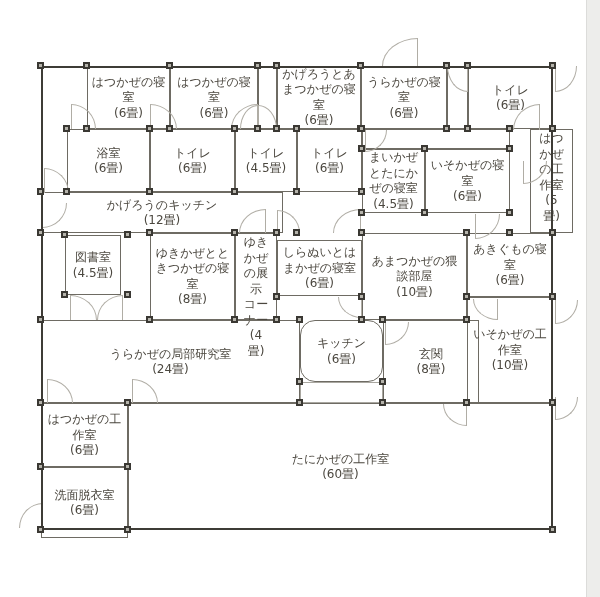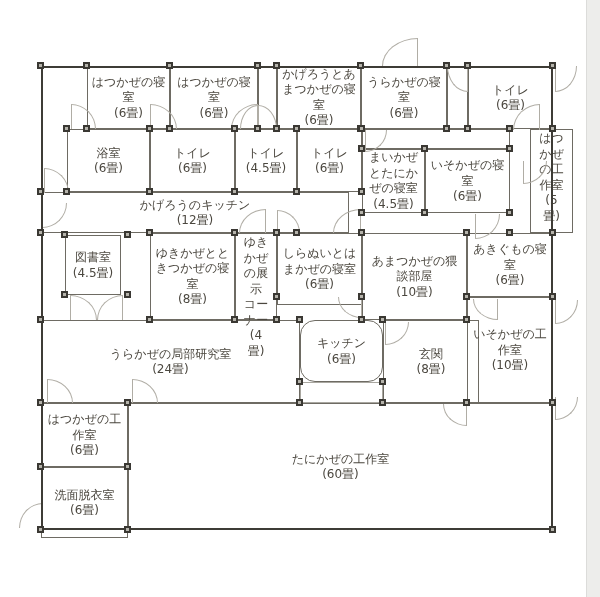--- a/index.html
+++ b/index.html
@@ -111,21 +111,21 @@
 (6畳)</span>
       </div>
       <div class="room" style="left: 510px; top: 129px; width: 43px; height: 104px; margin-left: 20px;">
         <span class="room-label v-top">はつ
 かぜ
 の工
 作室
 (5
 畳)</span>
       </div>
-      <div class="room" style="left: 41px; top: 192px; width: 308px; height: 41px;">
+      <div class="room" style="left: 41px; top: 192px; width: 242px; height: 41px;">
         <span class="room-label v-center">かげろうのキッチン
 (12畳)</span>
       </div>
       <div class="room" style="left: 65px; top: 235px; width: 56px; height: 60px;">
         <span class="room-label v-center">図書室
 (4.5畳)</span>
       </div>
       <div class="room" style="left: 150px; top: 233px; width: 85px; height: 87px;">
         <span class="room-label v-center">ゆきかぜとと
 きつかぜの寝
@@ -135,21 +135,21 @@
       <div class="room" style="left: 235px; top: 233px; width: 42px; height: 87px;">
         <span class="room-label v-top">ゆき
 かぜ
 の展
 示
 コー
 ナー
 (4
 畳)</span>
       </div>
-      <div class="room" style="left: 277px; top: 233px; width: 85px; height: 72px;">
+      <div class="room" style="left: 277px; top: 240px; width: 85px; height: 56px;">
         <span class="room-label v-center">しらぬいとは
 まかぜの寝室
 (6畳)</span>
       </div>
       <div class="room" style="left: 362px; top: 233px; width: 105px; height: 87px;">
         <span class="room-label v-center">あまつかぜの猥
 談部屋
 (10畳)</span>
       </div>
       <div class="room" style="left: 467px; top: 233px; width: 86px; height: 64px;">

